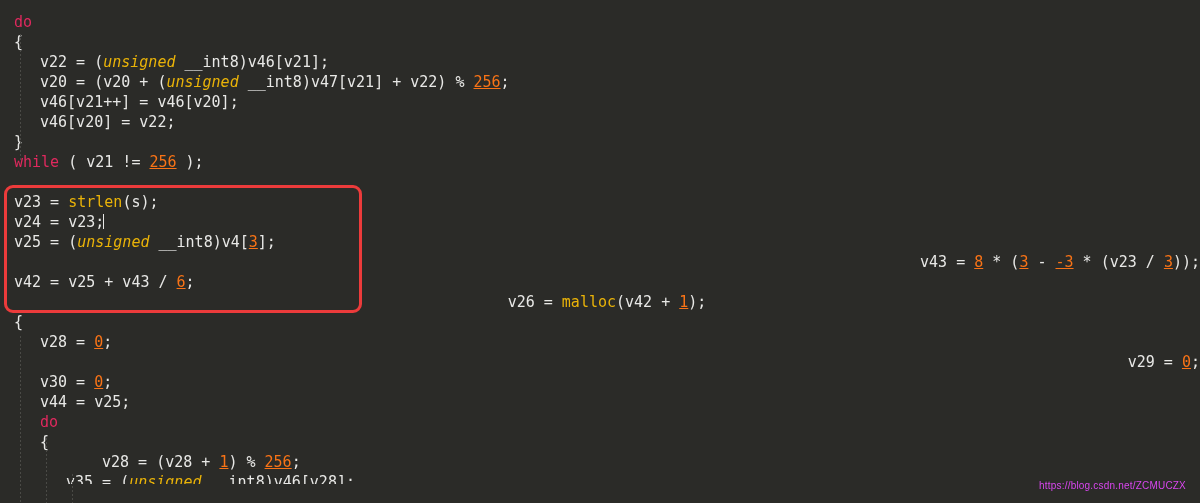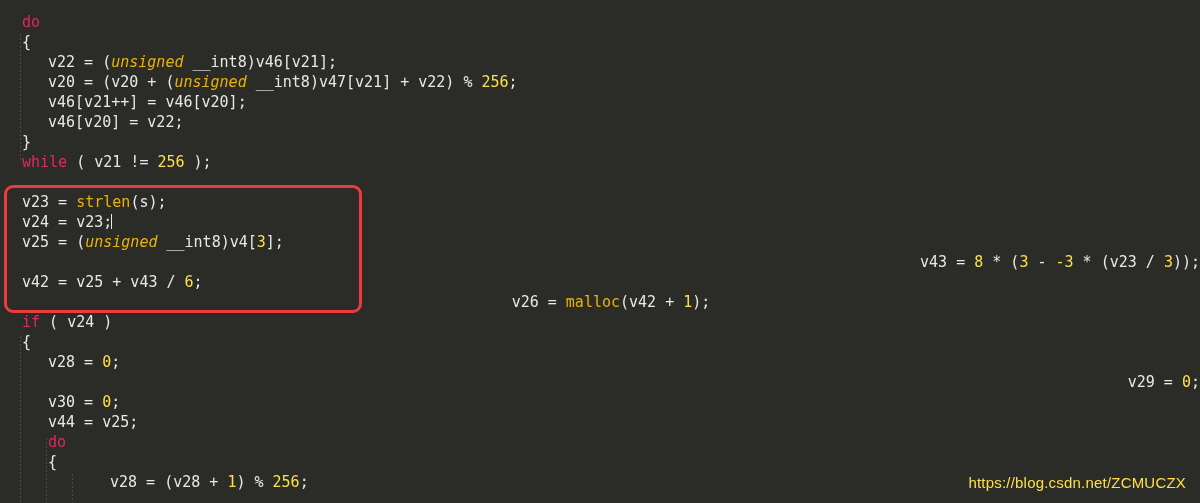--- a/index.html
+++ b/index.html
@@ -15,36 +15,36 @@
     overflow: hidden;
     font-family: "DejaVu Sans Mono", "Liberation Mono", monospace;
   }
 
   
   #code {
     position: absolute;
     left: 0;
     top: 0;
     width: 1200px;
-    padding: 12px 0 0 8px;
+    padding: 12px 0 0 0;
     box-sizing: border-box;
   }
   .line {
     position: relative;
     height: 20px;
     line-height: 20px;
     font-size: 15px;
     white-space: pre;
     color: #e8e8e6;
     padding-left: 14px;
   }
 
   
   .kw    { color: #e0295e; }          
-  .num   { color: #fde047; }          
+  .num   { color: #f97316; text-decoration: underline; }          
   .fn    { color: #eab308; }          
   .type  { color: #eab308; font-style: italic; }  
   .pln   { color: #e8e8e6; }
 
   
   .guide {
     position: absolute;
     width: 1px;
     background: repeating-linear-gradient(
       to bottom,
@@ -76,22 +76,22 @@
     box-sizing: border-box;
     pointer-events: none;
   }
 
   
   #watermark {
     position: absolute;
     right: 14px;
     bottom: 12px;
     font-family: "Liberation Sans", sans-serif;
-    font-size: 15px;
-    color: #fde047;
+    font-size: 10px;
+    color: #d946ef;
     letter-spacing: 0.2px;
   }
 
   
   .clipped { height: 12px; overflow: hidden; }
 </style>
 </head>
 <body>
 
 <div id="app">
@@ -105,29 +105,29 @@
       <div class="line" style="padding-left: 40px;"><span class="pln">v46[v20] = v22;</span></div>
       <div class="line" style="padding-left: 14px;"><span class="pln">}</span></div>
       <div class="line" style="padding-left: 14px;"><span class="kw">while</span><span class="pln"> ( v21 != </span><span class="num">256</span><span class="pln"> );</span></div>
       <div class="line" style="padding-left: 14px;"></div>
       <div class="line" style="padding-left: 14px;"><span class="pln">v23 = </span><span class="fn">strlen</span><span class="pln">(s);</span></div>
       <div class="line" style="padding-left: 14px;"><span class="pln">v24 = v23;</span><span class="caret"></span></div>
       <div class="line" style="padding-left: 14px;"><span class="pln">v25 = (</span><span class="type">unsigned</span><span class="pln"> __int8)v4[</span><span class="num">3</span><span class="pln">];</span></div>
       <div class="line" style="padding-left: 14px; text-align: right;"><span class="pln">v43 = </span><span class="num">8</span><span class="pln"> * (</span><span class="num">3</span><span class="pln"> - </span><span class="num">-3</span><span class="pln"> * (v23 / </span><span class="num">3</span><span class="pln">));</span></div>
       <div class="line" style="padding-left: 14px;"><span class="pln">v42 = v25 + v43 / </span><span class="num">6</span><span class="pln">;</span></div>
       <div class="line" style="padding-left: 14px; text-align: center;"><span class="pln">v26 = </span><span class="fn">malloc</span><span class="pln">(v42 + </span><span class="num">1</span><span class="pln">);</span></div>
-      <div class="line" style="padding-left: 14px;"><span class="kw">if</span><span class="pln"> ( v24 )</span></div>
       <div class="line" style="padding-left: 14px;"><span class="pln">{</span></div>
       <div class="line" style="padding-left: 40px;"><span class="pln">v28 = </span><span class="num">0</span><span class="pln">;</span></div>
       <div class="line" style="padding-left: 40px; text-align: right;"><span class="pln">v29 = </span><span class="num">0</span><span class="pln">;</span></div>
       <div class="line" style="padding-left: 40px;"><span class="pln">v30 = </span><span class="num">0</span><span class="pln">;</span></div>
       <div class="line" style="padding-left: 40px;"><span class="pln">v44 = v25;</span></div>
       <div class="line" style="padding-left: 40px;"><span class="kw">do</span></div>
       <div class="line" style="padding-left: 40px;"><span class="pln">{</span></div>
       <div class="line" style="padding-left: 66px; margin-left: 36px;"><span class="pln">v28 = (v28 + </span><span class="num">1</span><span class="pln">) % </span><span class="num">256</span><span class="pln">;</span></div>
+      <div class="line clipped" style="padding-left: 66px;"><span class="pln">v35 = (</span><span class="type">unsigned</span><span class="pln"> __int8)v46[v28];</span></div>
     </div>
 
   <div id="guides">
       <div class="guide" style="left: 20px; top: 34px; height: 128px;"></div>
       <div class="guide" style="left: 20px; top: 336px; height: 167px;"></div>
       <div class="guide" style="left: 46px; top: 438px; height: 65px;"></div>
       <div class="guide" style="left: 72px; top: 474px; height: 29px;"></div>
     </div>
 
   <div id="redbox"></div>

